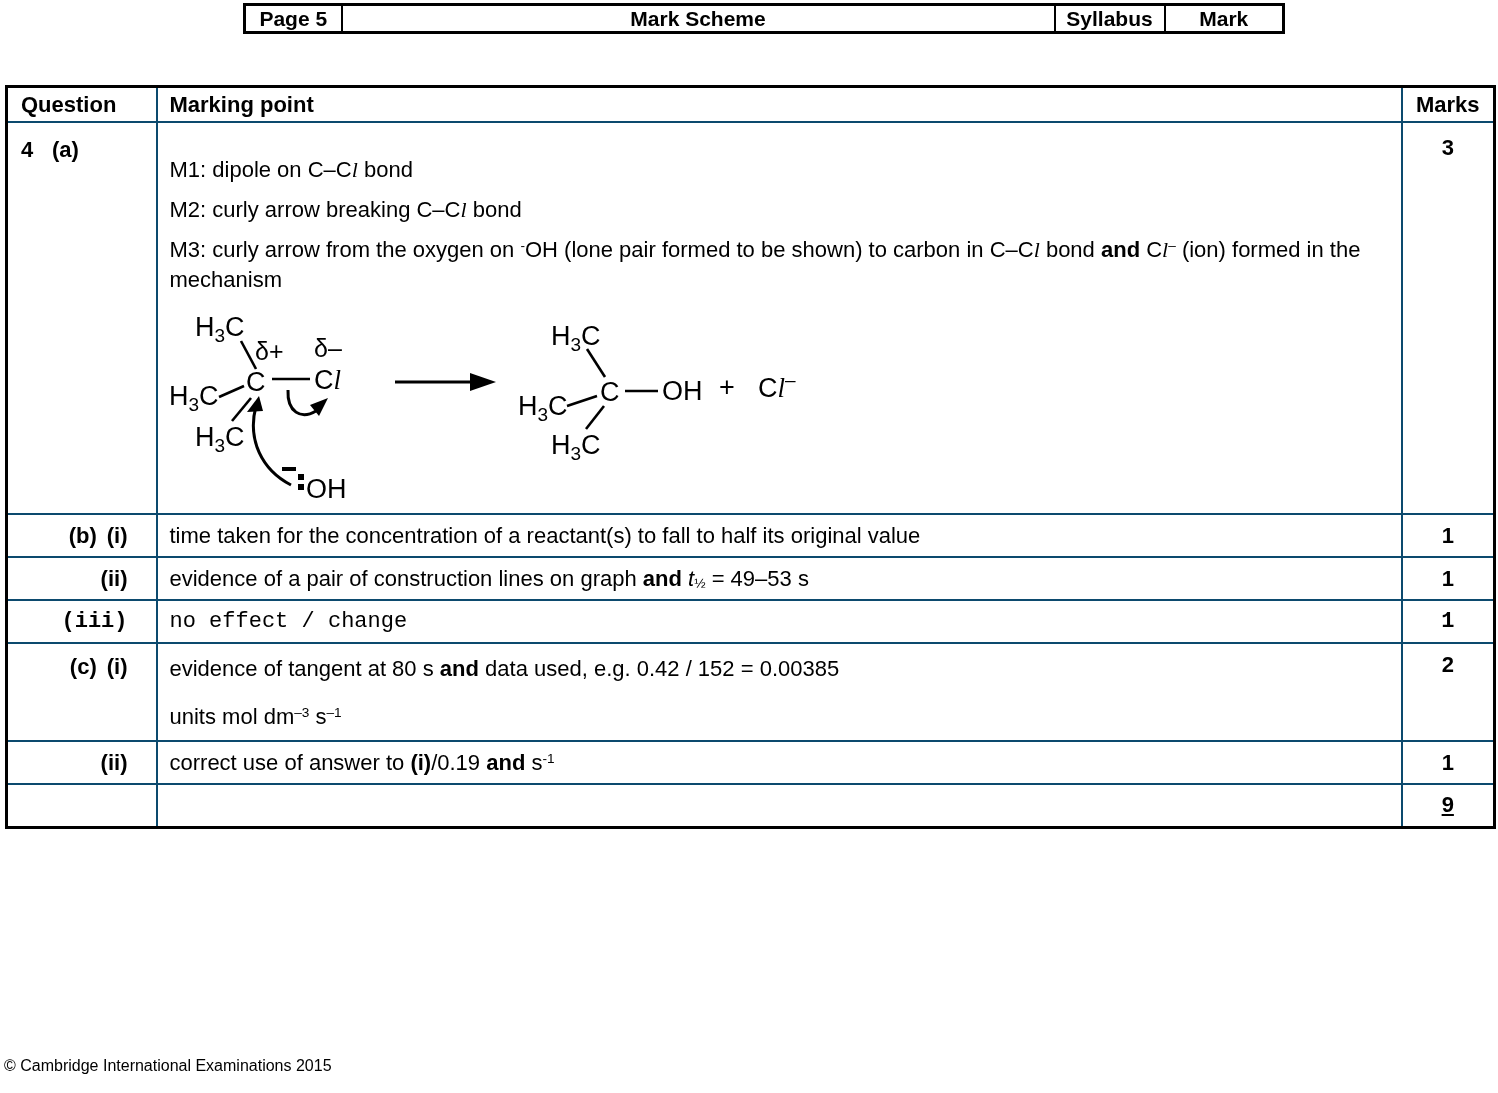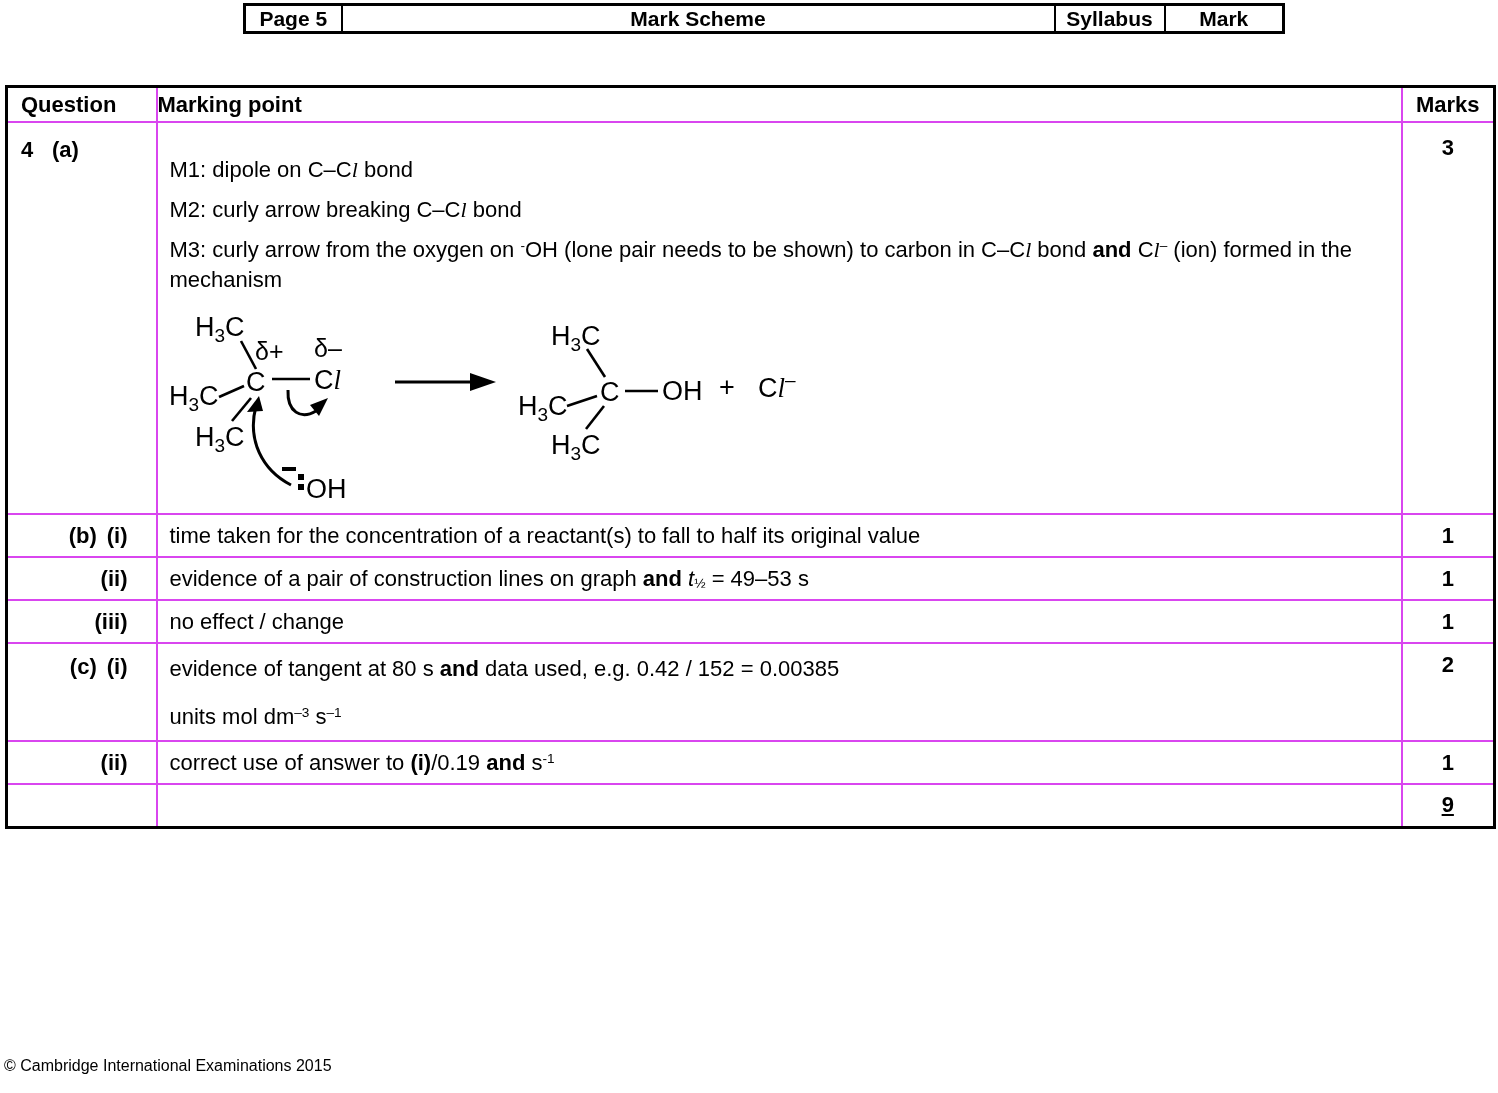--- a/index.html
+++ b/index.html
@@ -19,44 +19,44 @@
   .hdr{position:absolute;left:243px;top:3px;border:3px solid #000;}
   .hdr td{
     border:2px solid #000;font-weight:bold;font-size:21px;
     text-align:center;vertical-align:middle;height:25px;padding:0 8px;
     white-space:nowrap;overflow:hidden;
   }
 
   
   .main{position:absolute;left:5px;top:85px;border:3px solid #000;}
   .main th,.main td{
-    border:2px solid #d946ef;font-size:22px;vertical-align:middle;padding:0;
+    border:2px solid #0c4a6e;font-size:22px;vertical-align:middle;padding:0;
   }
   .main th{text-align:left;height:33px;font-size:22px;}
   .main th.qh{padding-left:13px;}
-  .main th.mh{}
+  .main th.mh{padding-left:12px;}
   .main th.kh{text-align:center;padding:0;}
 
   .q{display:flex;justify-content:flex-end;gap:10px;padding-right:28px;font-weight:bold;}
   .q.left{justify-content:flex-start;padding-left:13px;gap:0;}
   .q.left .q1{width:31px;}
 
   td.top{vertical-align:top;}
   .mp{padding:0 24px 0 12px;line-height:30px;}
   td.top .mp{padding-top:32px;}
   .mp p{margin:0 0 10px 0;}
   .mp p.gap{margin:18px 0 0 0;}
   .marks{text-align:center;font-weight:bold;}
   td.top .marks-in{padding-top:12px;}
   .total{text-decoration:underline;}
 
   .r1{height:380px;}
   .r2{height:43px;}
   .r3{height:43px;}
-  .r4{height:43px;}
+  .r4{height:43px;font-family:Liberation Mono, monospace;}
   .r5{height:98px;}
   .r6{height:43px;}
   .r7{height:43px;}
 
   .mech{display:block;margin:-2px 0 0 -6px;}
   .mech text{font-family:"Liberation Sans",sans-serif;font-size:27px;fill:#000;}
   .mech .s3{font-size:19px;}
   .mech .ellsvg{font-family:"Liberation Serif",serif;font-style:italic;}
   .mech .delta{font-size:25px;}
 
@@ -105,21 +105,21 @@
       <td class="top">
         <div class="q left" style="padding-top:14px;">
           <span class="q1">4</span>
           <span>(a)</span>
         </div>
       </td>
       <td class="top">
         <div class="mp">
           <p><span>M1: dipole on C–C</span><span class="ell">l</span><span> bond</span></p>
           <p><span>M2: curly arrow breaking C–C</span><span class="ell">l</span><span> bond</span></p>
-          <p><span>M3: curly arrow from the oxygen on </span><sup>-</sup><span>OH (lone pair needs to be shown) to carbon in C–C</span><span class="ell">l</span><span> bond </span><span class="b">and</span><span> C</span><span class="ell">l</span><sup>–</sup><span> (ion) formed in the mechanism</span></p>
+          <p><span>M3: curly arrow from the oxygen on </span><sup>-</sup><span>OH (lone pair formed to be shown) to carbon in C–C</span><span class="ell">l</span><span> bond </span><span class="b">and</span><span> C</span><span class="ell">l</span><sup>–</sup><span> (ion) formed in the mechanism</span></p>
 
           <svg class="mech" viewBox="165 295 700 210" width="700" height="210">
 
             <text x="196" y="328"><tspan>H</tspan><tspan class="s3" dy="6">3</tspan><tspan dy="-6">C</tspan></text>
             <text x="170" y="397"><tspan>H</tspan><tspan class="s3" dy="6">3</tspan><tspan dy="-6">C</tspan></text>
             <text x="196" y="438"><tspan>H</tspan><tspan class="s3" dy="6">3</tspan><tspan dy="-6">C</tspan></text>
 
             <text x="247" y="383" font-size="28">C</text>
             <text x="315" y="381" font-size="28"><tspan>C</tspan><tspan class="ellsvg">l</tspan></text>
             <text x="256" y="352" class="delta">δ+</text>

